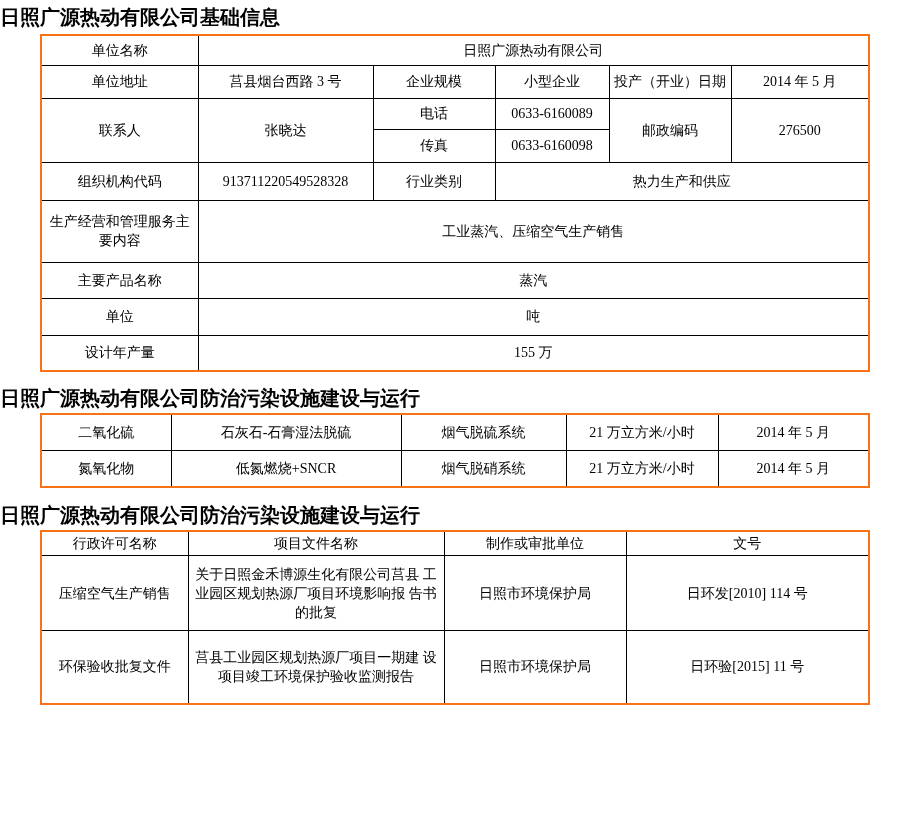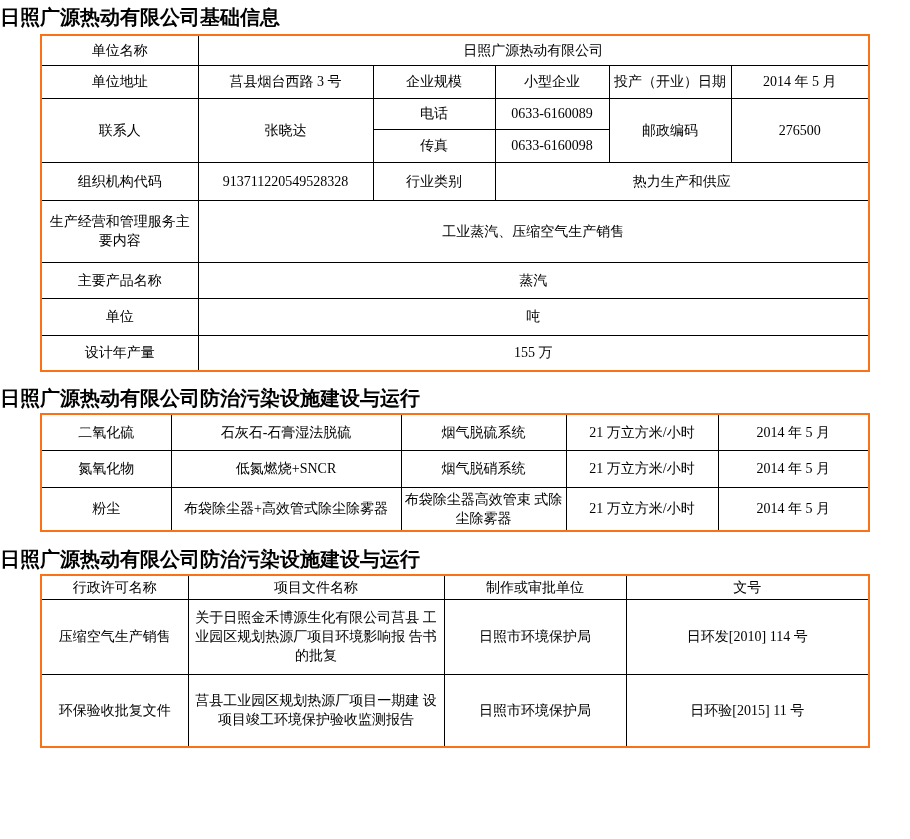--- a/index.html
+++ b/index.html
@@ -123,27 +123,20 @@
     <td>21 万立方米/小时</td>
     <td>2014 年 5 月</td>
   </tr>
   <tr class="h37">
     <td>氮氧化物</td>
     <td>低氮燃烧+SNCR</td>
     <td>烟气脱硝系统</td>
     <td>21 万立方米/小时</td>
     <td>2014 年 5 月</td>
   </tr>
-  <tr class="h40">
-    <td>粉尘</td>
-    <td>布袋除尘器+高效管式除尘除雾器</td>
-    <td>布袋除尘器高效管束 式除尘除雾器</td>
-    <td>21 万立方米/小时</td>
-    <td>2014 年 5 月</td>
-  </tr>
 </tbody>
   </table>
 
 <div class="doc-title" id="title-permit">日照广源热动有限公司防治污染设施建设与运行</div>
 
 <table id="permit-table">
   <colgroup>
     <col style="width:147px">
       <col style="width:256px">
       <col style="width:182px">

